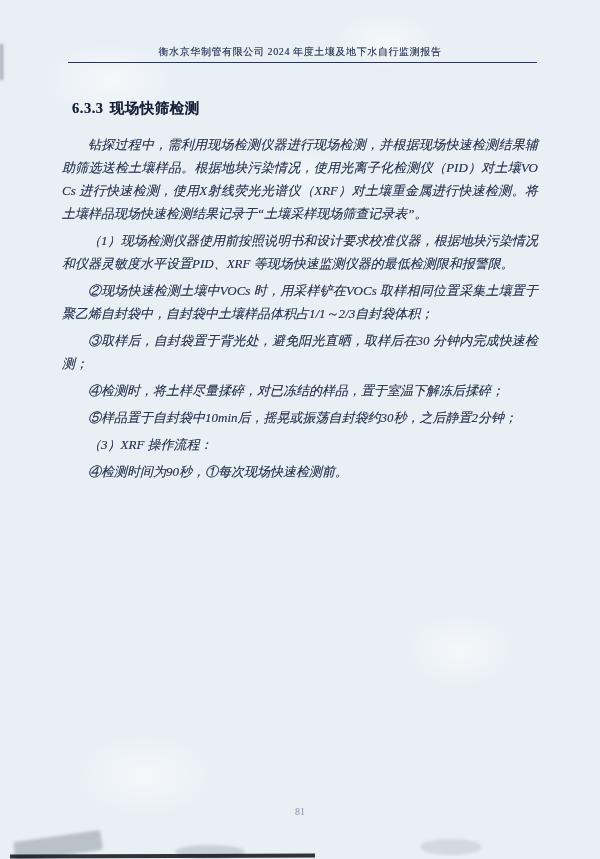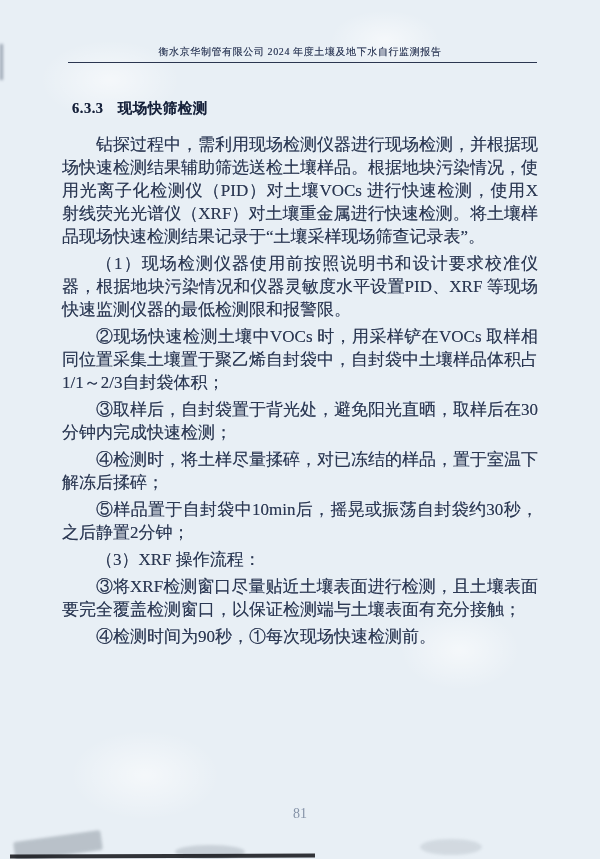--- a/index.html
+++ b/index.html
@@ -57,38 +57,39 @@
     color: #2b3853;
   }
   .section-heading {
     margin: 0 0 15px 10px;
     font-size: 14.5px;
     font-weight: 700;
     color: #16213a;
     letter-spacing: 0.5px;
     text-shadow: 0 0 0.5px rgba(22,33,58,0.6);
   }
-  .section-heading .num { margin-right: 10px; }
+  .section-heading .num { margin-right: 2px; }
   .para {
     margin: 0 0 4px 0;
-    font-size: 17px;
+    font-size: 13px;
     line-height: 23px;
     text-align: justify;
     text-indent: 2em;
     text-shadow: 0 0 0.5px rgba(43,56,83,0.55);
     word-break: break-all;
+    font-style: italic;
   }
 
   .page-number {
     position: absolute;
     top: 806px;
     left: 0;
     width: 100%;
     text-align: center;
-    font-size: 14px;
+    font-size: 10px;
     color: #8593a8;
   }
 
   
   .edge-strip {
     position: absolute;
     left: 10px;
     top: 854px;
     width: 305px;
     height: 4px;
@@ -128,21 +129,20 @@
 
     <div>
 
     <p class="para">钻探过程中，需利用现场检测仪器进行现场检测，并根据现场快速检测结果辅助筛选送检土壤样品。根据地块污染情况，使用光离子化检测仪（PID）对土壤VOCs 进行快速检测，使用X射线荧光光谱仪（XRF）对土壤重金属进行快速检测。将土壤样品现场快速检测结果记录于“土壤采样现场筛查记录表”。</p>
         <p class="para">（1）现场检测仪器使用前按照说明书和设计要求校准仪器，根据地块污染情况和仪器灵敏度水平设置PID、XRF 等现场快速监测仪器的最低检测限和报警限。</p>
         <p class="para">②现场快速检测土壤中VOCs 时，用采样铲在VOCs 取样相同位置采集土壤置于聚乙烯自封袋中，自封袋中土壤样品体积占1/1～2/3自封袋体积；</p>
         <p class="para">③取样后，自封袋置于背光处，避免阳光直晒，取样后在30 分钟内完成快速检测；</p>
         <p class="para">④检测时，将土样尽量揉碎，对已冻结的样品，置于室温下解冻后揉碎；</p>
         <p class="para">⑤样品置于自封袋中10min后，摇晃或振荡自封袋约30秒，之后静置2分钟；</p>
         <p class="para">（3）XRF 操作流程：</p>
-        <p class="para">③将XRF检测窗口尽量贴近土壤表面进行检测，且土壤表面要完全覆盖检测窗口，以保证检测端与土壤表面有充分接触；</p>
         <p class="para">④检测时间为90秒，①每次现场快速检测前。</p>
       </div>
   </div>
 
   <div class="page-number">81</div>
 
   <div class="smudge s1"></div>
   <div class="smudge s2"></div>
   <div class="smudge s3"></div>
   <div class="smudge s4"></div>

